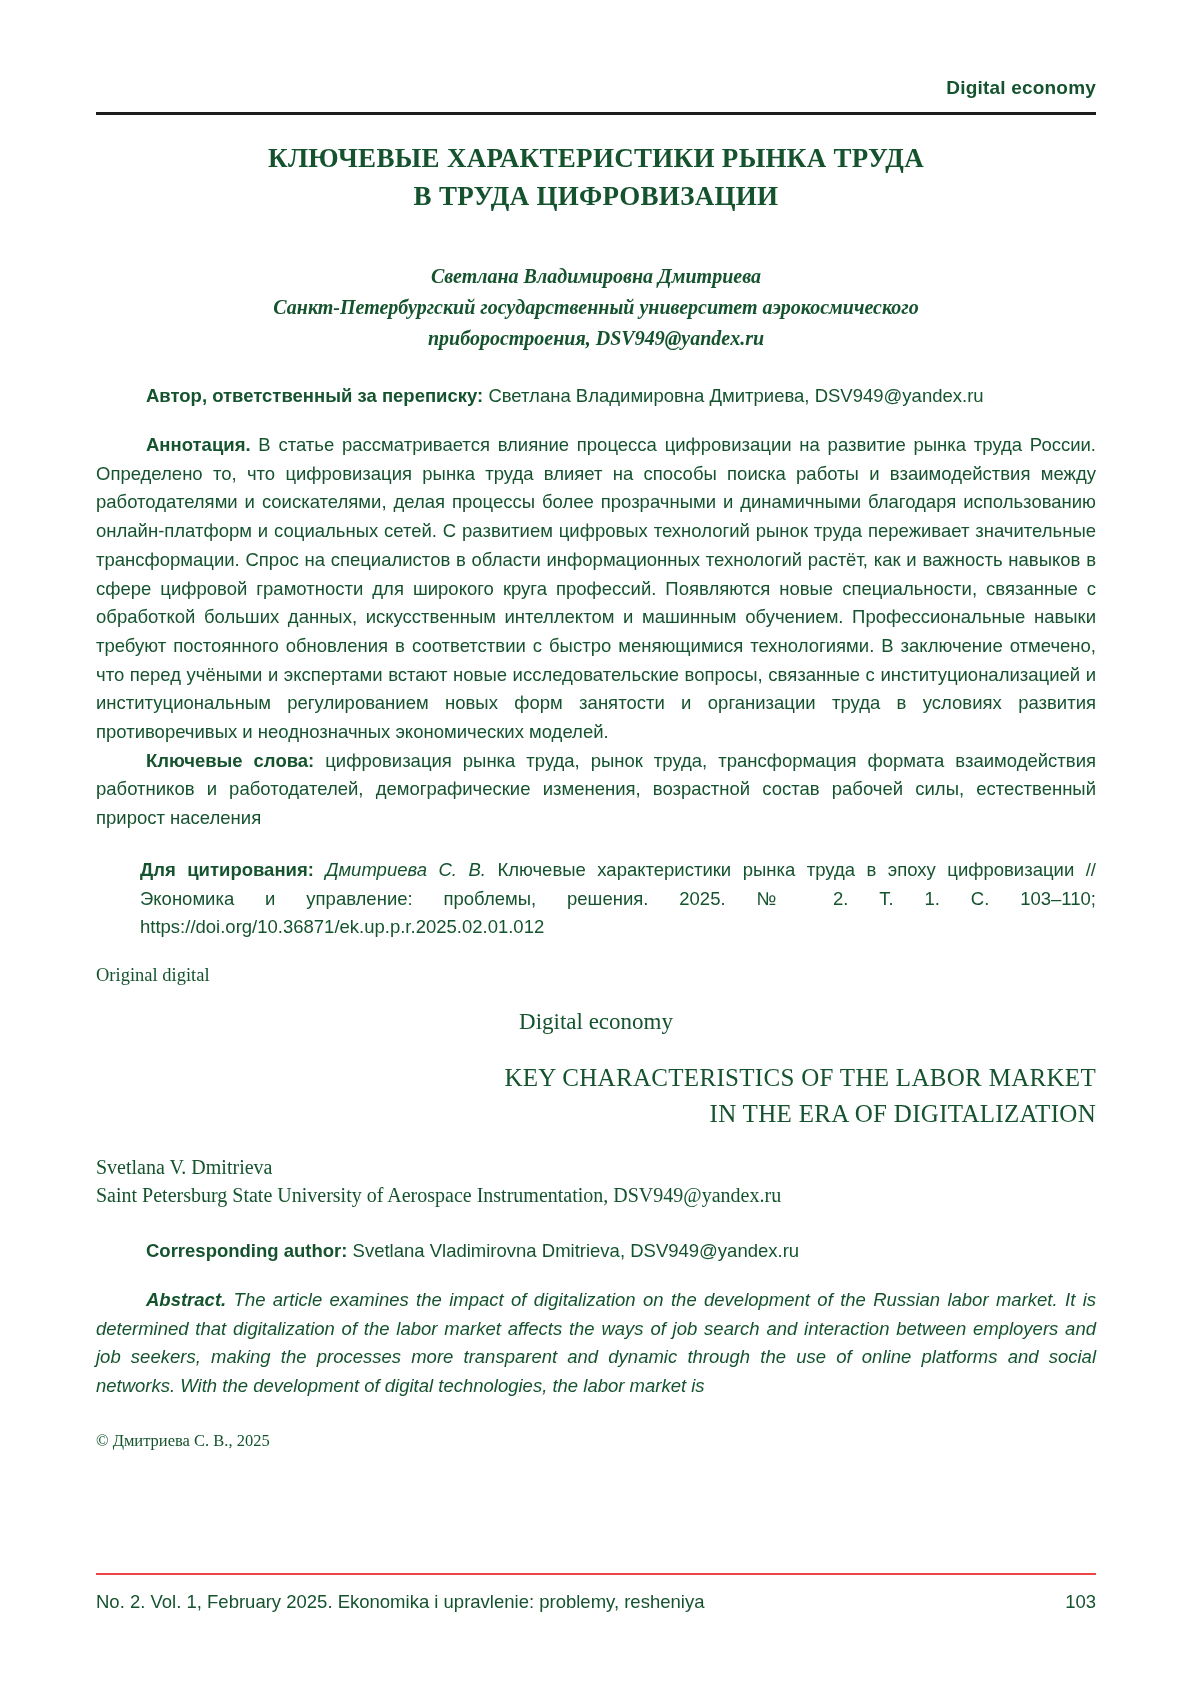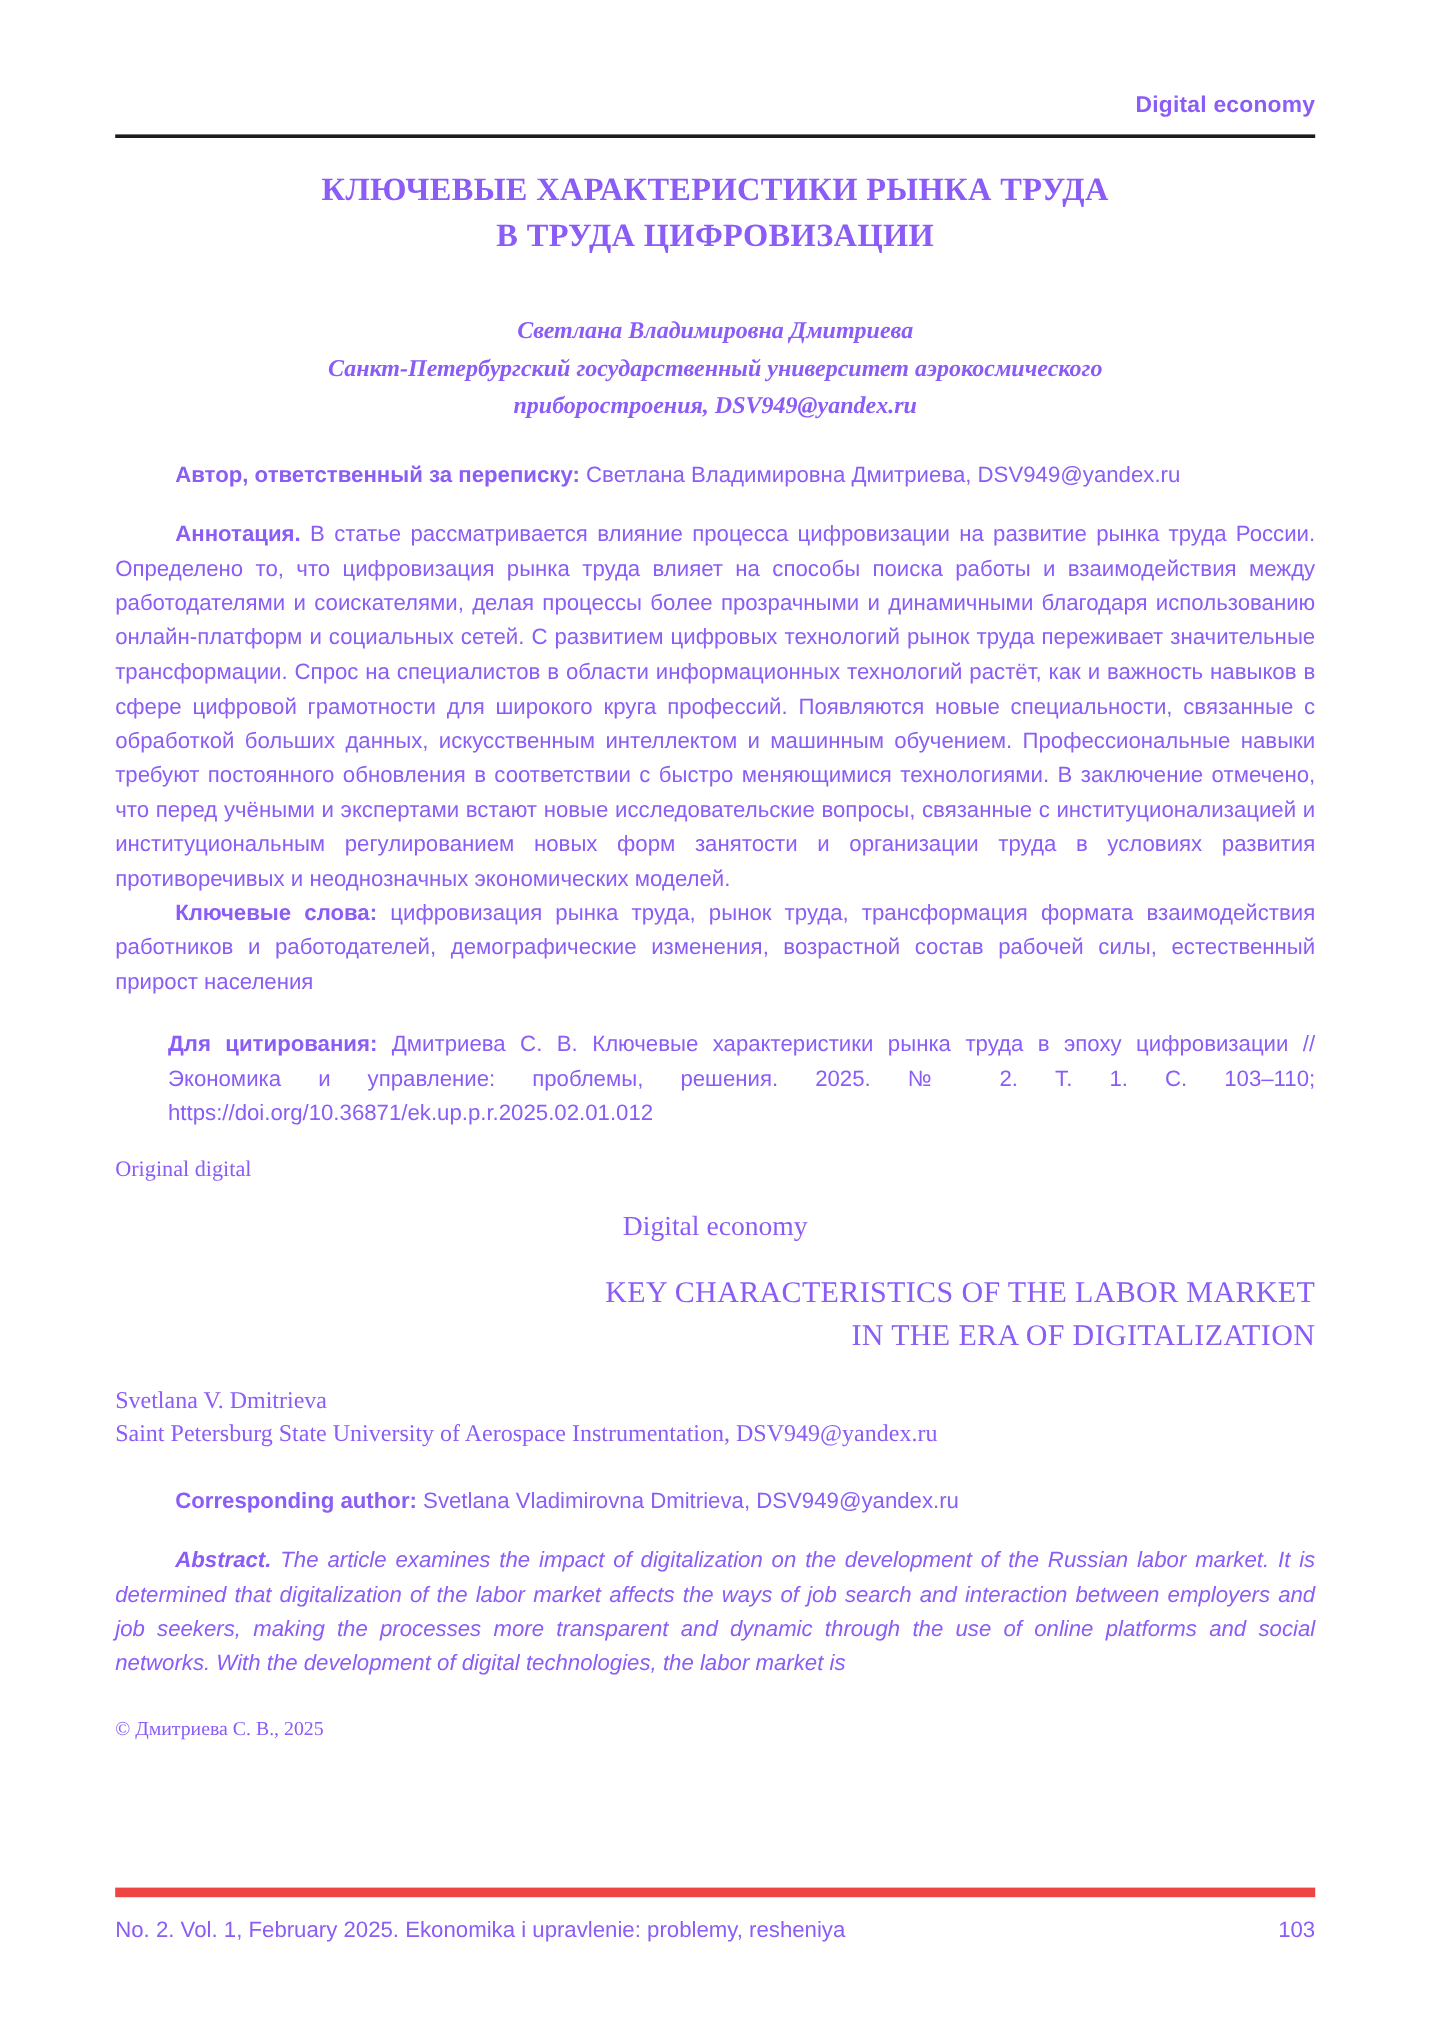--- a/index.html
+++ b/index.html
@@ -3,21 +3,21 @@
 <meta charset="utf-8">
 <style>
   html, body { margin: 0; padding: 0; background: #ffffff; }
   .page {
     position: relative;
     width: 1200px;
     height: 1698px;
     box-sizing: border-box;
     padding: 76px 104px 0 96px;
     background: #ffffff;
-    color: #8b5cf6;
+    color: #14532d;
     overflow: hidden;
   }
 
   .running-head {
     text-align: right;
     font: 700 19px/23px "Liberation Sans", sans-serif;
     letter-spacing: 0.2px;
   }
   .head-rule {
     border: 0;
@@ -54,21 +54,21 @@
     font: 400 18.5px/28.7px "Liberation Sans", sans-serif;
     text-align: justify;
     text-indent: 50px;
   }
   .abstract-ru { margin-top: 21px; }
   .citation-p {
     margin: 23px 0 0 44px;
     text-indent: 0;
   }
   .lbl { font-weight: 700; }
-  .it  { }
+  .it  { font-style: italic; }
   .original-article {
     margin-top: 21px;
     font: 400 18.5px/25px "Liberation Serif", serif;
   }
   .section-label-en {
     margin-top: 19px;
     text-align: center;
     font: 400 23px/30px "Liberation Serif", serif;
   }
   .title-en {
@@ -88,21 +88,21 @@
   }
   .copyright {
     margin-top: 29px;
     font: 400 16.5px/22px "Liberation Serif", serif;
   }
   .footer {
     position: absolute;
     left: 96px;
     right: 104px;
     top: 1573px;
-    border-top: 8px solid #ef4444;
+    border-top: 2px solid #ef4444;
   }
   .footer-row {
     display: flex;
     justify-content: space-between;
     align-items: baseline;
     padding-top: 15px;
     font: 400 18.5px/24px "Liberation Sans", sans-serif;
   }
 </style>
 </head>

